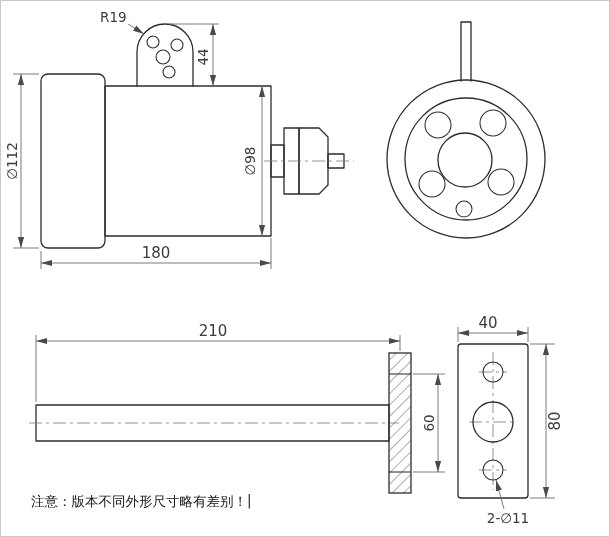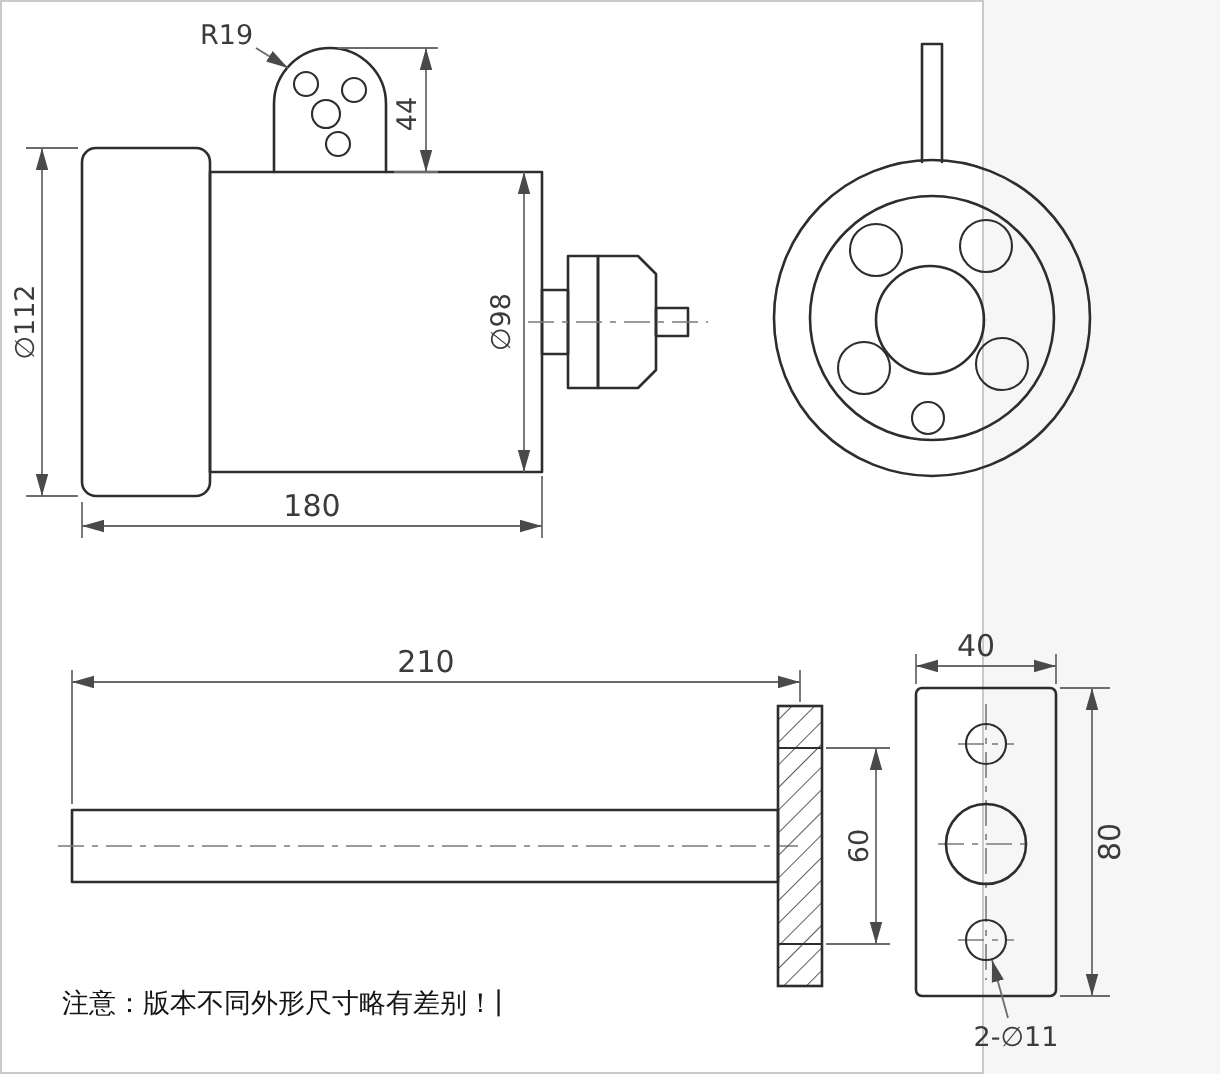--- a/index.html
+++ b/index.html
@@ -1,16 +1,16 @@
 <!DOCTYPE html>
 <html><head>
 <meta charset="utf-8">
 <style>
   html,body{margin:0;padding:0;background:#f6f6f6;}
-  .canvas{width:492px;height:537px;background:#ffffff;border:1px solid #c9c9c9;box-sizing:border-box;}
+  .canvas{width:610px;height:537px;background:#ffffff;border:1px solid #c9c9c9;box-sizing:border-box;}
   svg{display:block;}
   .ol{fill:none;stroke:#2d2d2d;stroke-width:1.3;stroke-linejoin:round;stroke-linecap:round;}
   .ol2{fill:none;stroke:#2d2d2d;stroke-width:1.05;}
   .thin{fill:none;stroke:#6b6b6b;stroke-width:0.9;}
   .cl{fill:none;stroke:#7a7a7a;stroke-width:0.8;stroke-dasharray:13 4 3 4;}
   .dim{fill:#3b3b3b;font-size:13.5px;font-family:"DejaVu Sans",sans-serif;}
   .dim-lg{fill:#3b3b3b;font-size:15px;font-family:"DejaVu Sans",sans-serif;}
   .note-text{fill:#151515;font-size:13.5px;font-family:"DejaVu Sans",sans-serif;}
 </style>
 </head>

